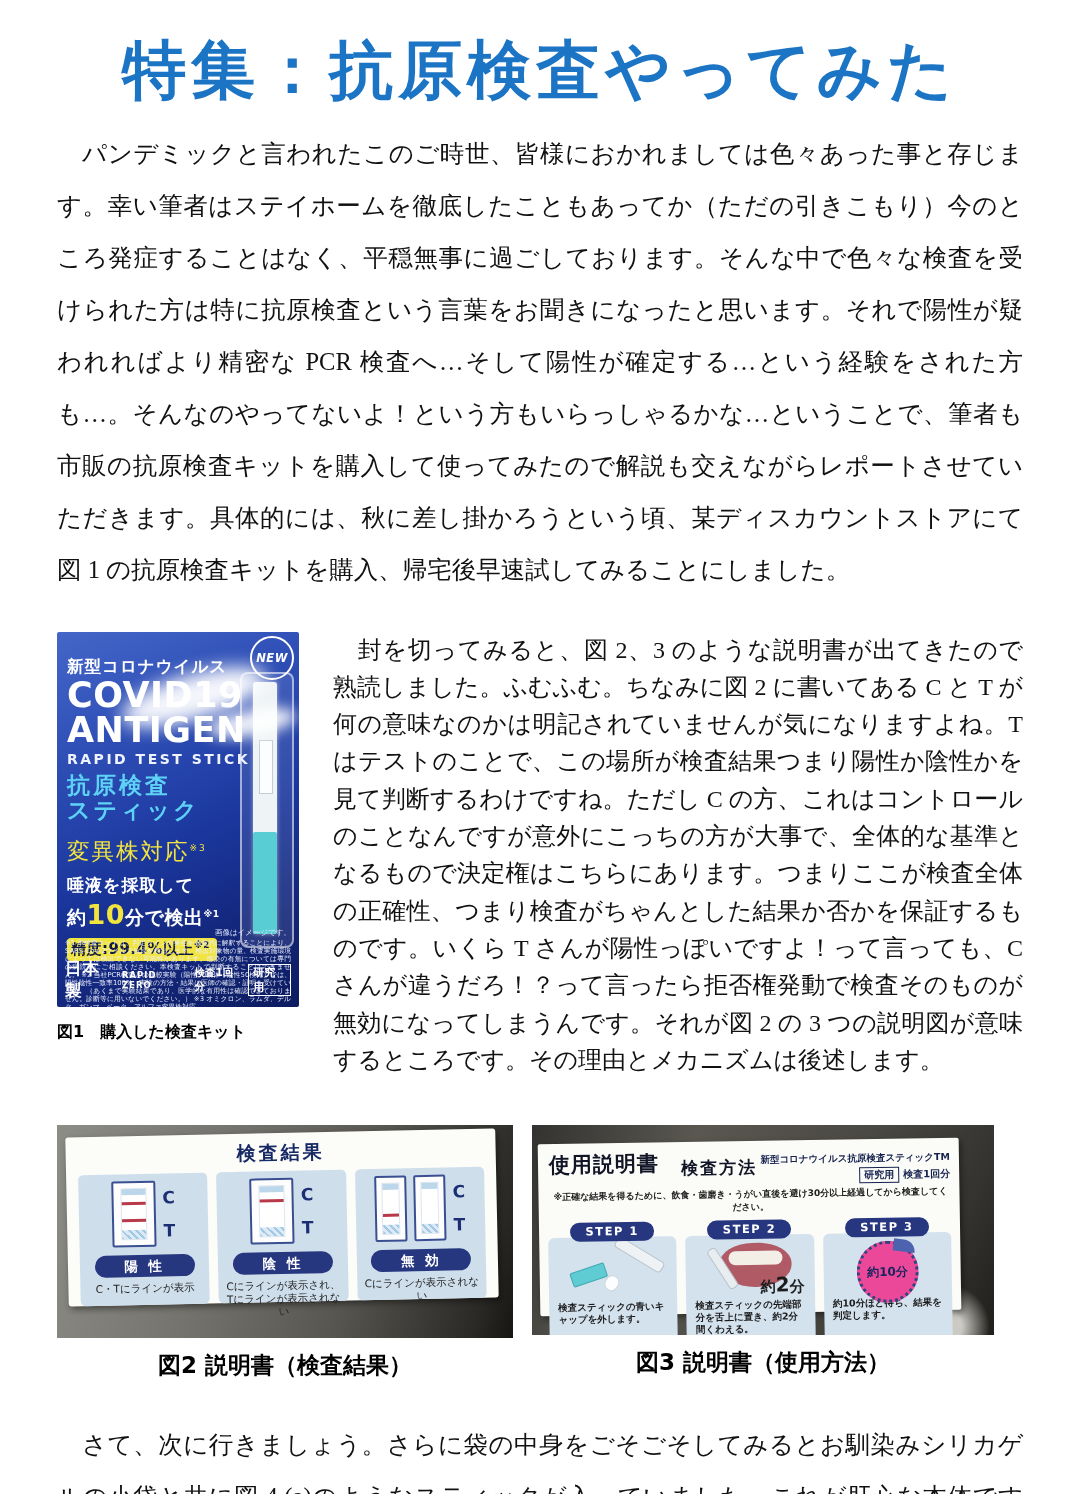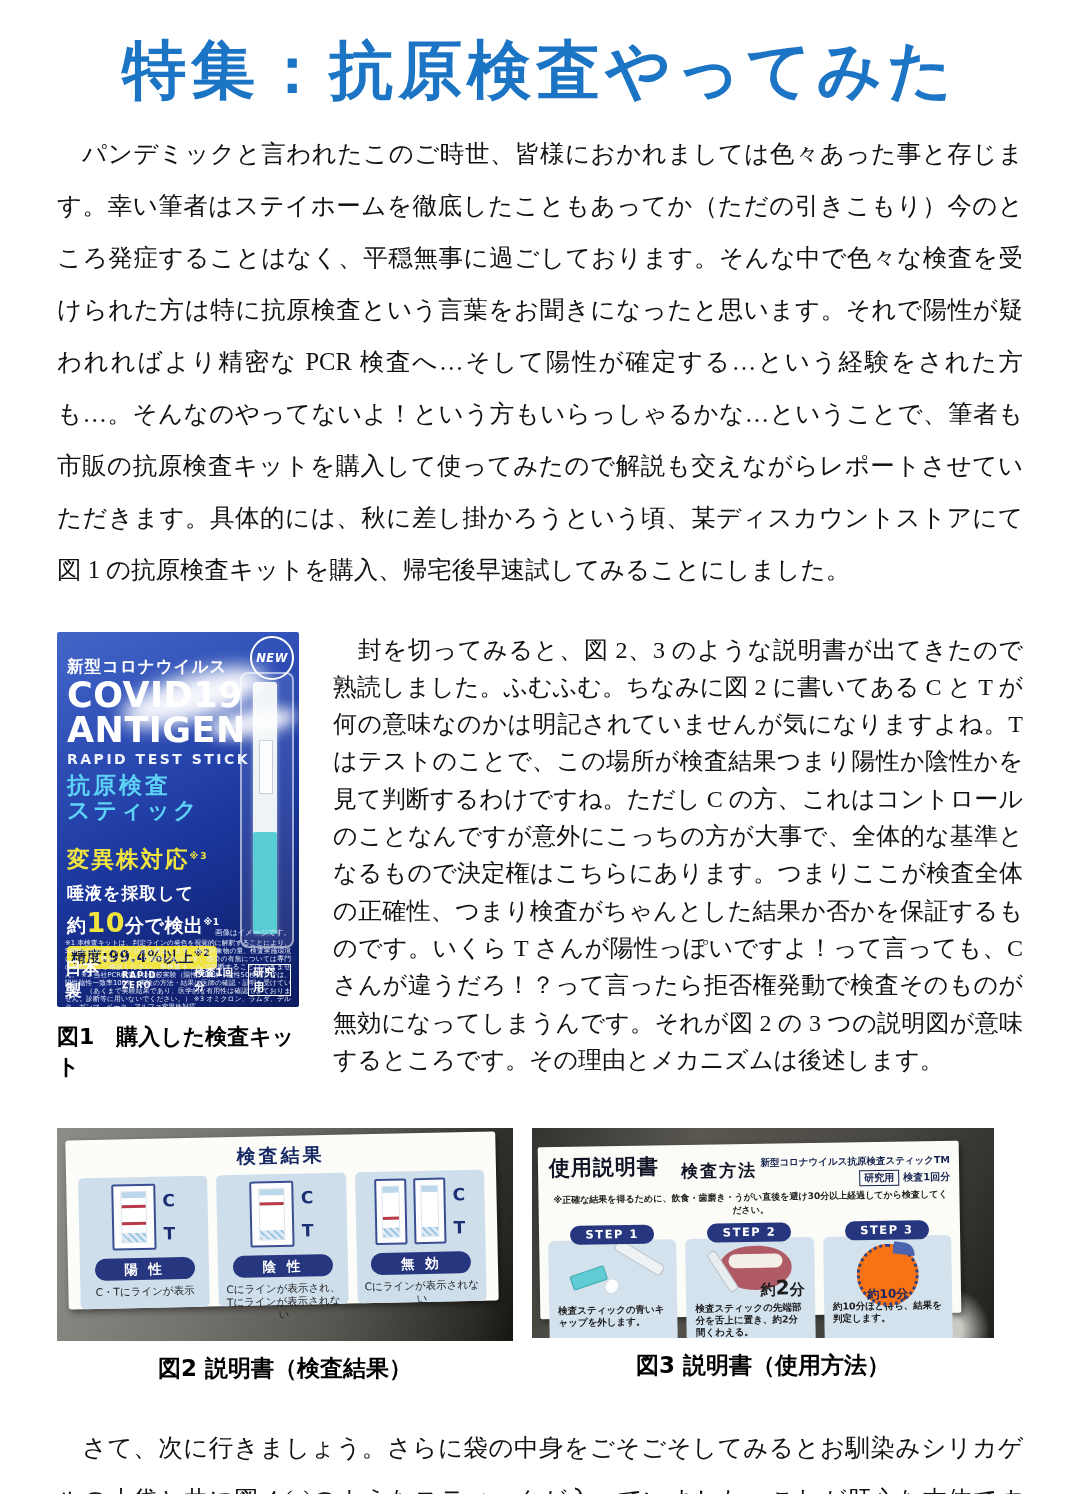--- a/index.html
+++ b/index.html
@@ -25,21 +25,21 @@
 
   .kit{position:relative;width:242px;height:375px;border-radius:2px;overflow:hidden;
        background:linear-gradient(155deg,#4466c8 0%,#2c4cb4 30%,#1b379e 55%,#122578 80%,#0d1c60 100%);
        font-family:"DejaVu Sans","Liberation Sans",sans-serif;color:#fff;}
   .k-inner{position:absolute;left:10px;top:24px;right:10px;}
   .k-sub{font-size:16.5px;font-weight:bold;letter-spacing:1px;}
   .k-t1,.k-t2{font-size:35px;font-weight:bold;line-height:1.0;letter-spacing:0.5px;}
   .k-rapid{font-size:14px;font-weight:bold;letter-spacing:2.5px;margin-top:3px;color:#eef3ff;}
   .k-n1,.k-n2{font-size:23px;font-weight:bold;line-height:1.12;letter-spacing:3px;color:#5dd2f6;}
   .k-n1{margin-top:6px;}
-  .k-var{font-size:22.5px;font-weight:bold;letter-spacing:2px;color:#f2e43e;margin-top:20px;}
+  .k-var{font-size:22.5px;font-weight:normal;letter-spacing:2px;color:#f2e43e;margin-top:12px;}
   .k-var sup,.k-time sup,.k-acc sup{font-size:9px;}
   .k-sal{font-size:17px;font-weight:bold;margin-top:7px;letter-spacing:1px;}
   .k-time{font-size:19px;font-weight:bold;margin-top:2px;letter-spacing:0.5px;}
   .k-time .num{font-size:27px;color:#f2e43e;}
   .k-acc{display:inline-block;margin-top:7px;background:#f2e43e;color:#101a46;
          font-size:15px;font-weight:bold;padding:2px 7px 2px 4px;border-radius:4px;letter-spacing:0.5px;}
   .k-imgnote{position:absolute;right:8px;top:296px;font-size:7.5px;color:#dfe7fb;}
   .k-fine{position:absolute;left:8px;right:8px;top:307px;font-size:6.8px;line-height:1.18;
           color:#e9eefb;text-align:justify;}
   .k-bottom{position:absolute;left:8px;right:8px;bottom:5px;display:flex;align-items:center;gap:5px;}
@@ -55,21 +55,21 @@
   .k-stick{position:absolute;left:11px;top:8px;width:24px;height:252px;background:#eef3f5;
            border-radius:3px;box-shadow:0 0 4px rgba(255,255,255,.5);}
   .k-window{position:absolute;left:6px;top:58px;width:12px;height:52px;background:#fbfdfe;border:1px solid #c6ccd4;}
   .k-cap{position:absolute;left:0;bottom:0;width:24px;height:102px;background:#58cdd4;border-radius:2px;}
   .k-glare1{position:absolute;left:62px;top:42px;width:150px;height:46px;background:#fff;
             transform:rotate(-16deg);border-radius:50%;filter:blur(9px);opacity:.95;}
   .k-glare2{position:absolute;left:150px;top:78px;width:90px;height:26px;background:#fff;
             transform:rotate(-10deg);border-radius:50%;filter:blur(7px);opacity:.9;}
 
   .fig-caption{font-family:"DejaVu Sans","Liberation Sans",sans-serif;font-weight:bold;
-               font-size:22px;color:#000;}
+               font-size:16px;color:#000;}
   .f1cap{margin-top:15px;}
 
   
   .figs-row{width:966px;margin:46px auto 0;display:flex;gap:19px;}
   .figblock{text-align:center;}
   .photo{position:relative;overflow:hidden;}
   .fig2photo{width:456px;height:213px;
      background:linear-gradient(105deg,#8d8d87 0%,#75736d 35%,#575550 65%,#2a2926 92%,#161512 100%);}
   .fig3photo{width:462px;height:210px;
      background:
@@ -129,21 +129,21 @@
   
   .g-mouth{position:absolute;left:28px;top:0;width:72px;height:44px;background:#b05a66;
            border-radius:46% 46% 50% 50%;overflow:hidden;}
   .g-teeth{position:absolute;left:9px;top:8px;width:54px;height:14px;background:#f3efe7;border-radius:7px;}
   .g-stick2{position:absolute;left:8px;top:20px;width:44px;height:8px;background:#e8edf0;
             border:1px solid #b9c2c9;transform:rotate(58deg);border-radius:4px;}
   .g-2min{position:absolute;right:4px;bottom:-2px;font-size:15px;font-weight:bold;color:#1b1b1b;}
   .g-2min .big{font-size:20px;}
   
   .g-clock{position:relative;width:56px;height:56px;margin:0 auto;border:3px dotted #32427f;
-           border-radius:50%;background:#f97316;display:flex;align-items:flex-end;justify-content:center;}
+           border-radius:50%;background:#ec4899;display:flex;align-items:center;justify-content:center;}
   .g-clock span{font-size:12px;font-weight:bold;color:#16255f;}
   .g-arc{position:absolute;left:34px;top:-4px;width:22px;height:12px;background:#4d63b0;
          border-radius:0 12px 0 0;transform:rotate(8deg);}
 </style>
 </head>
 <body>
 
 <div class="page">
 
   <h1 class="title">特集：抗原検査やってみた</h1>

